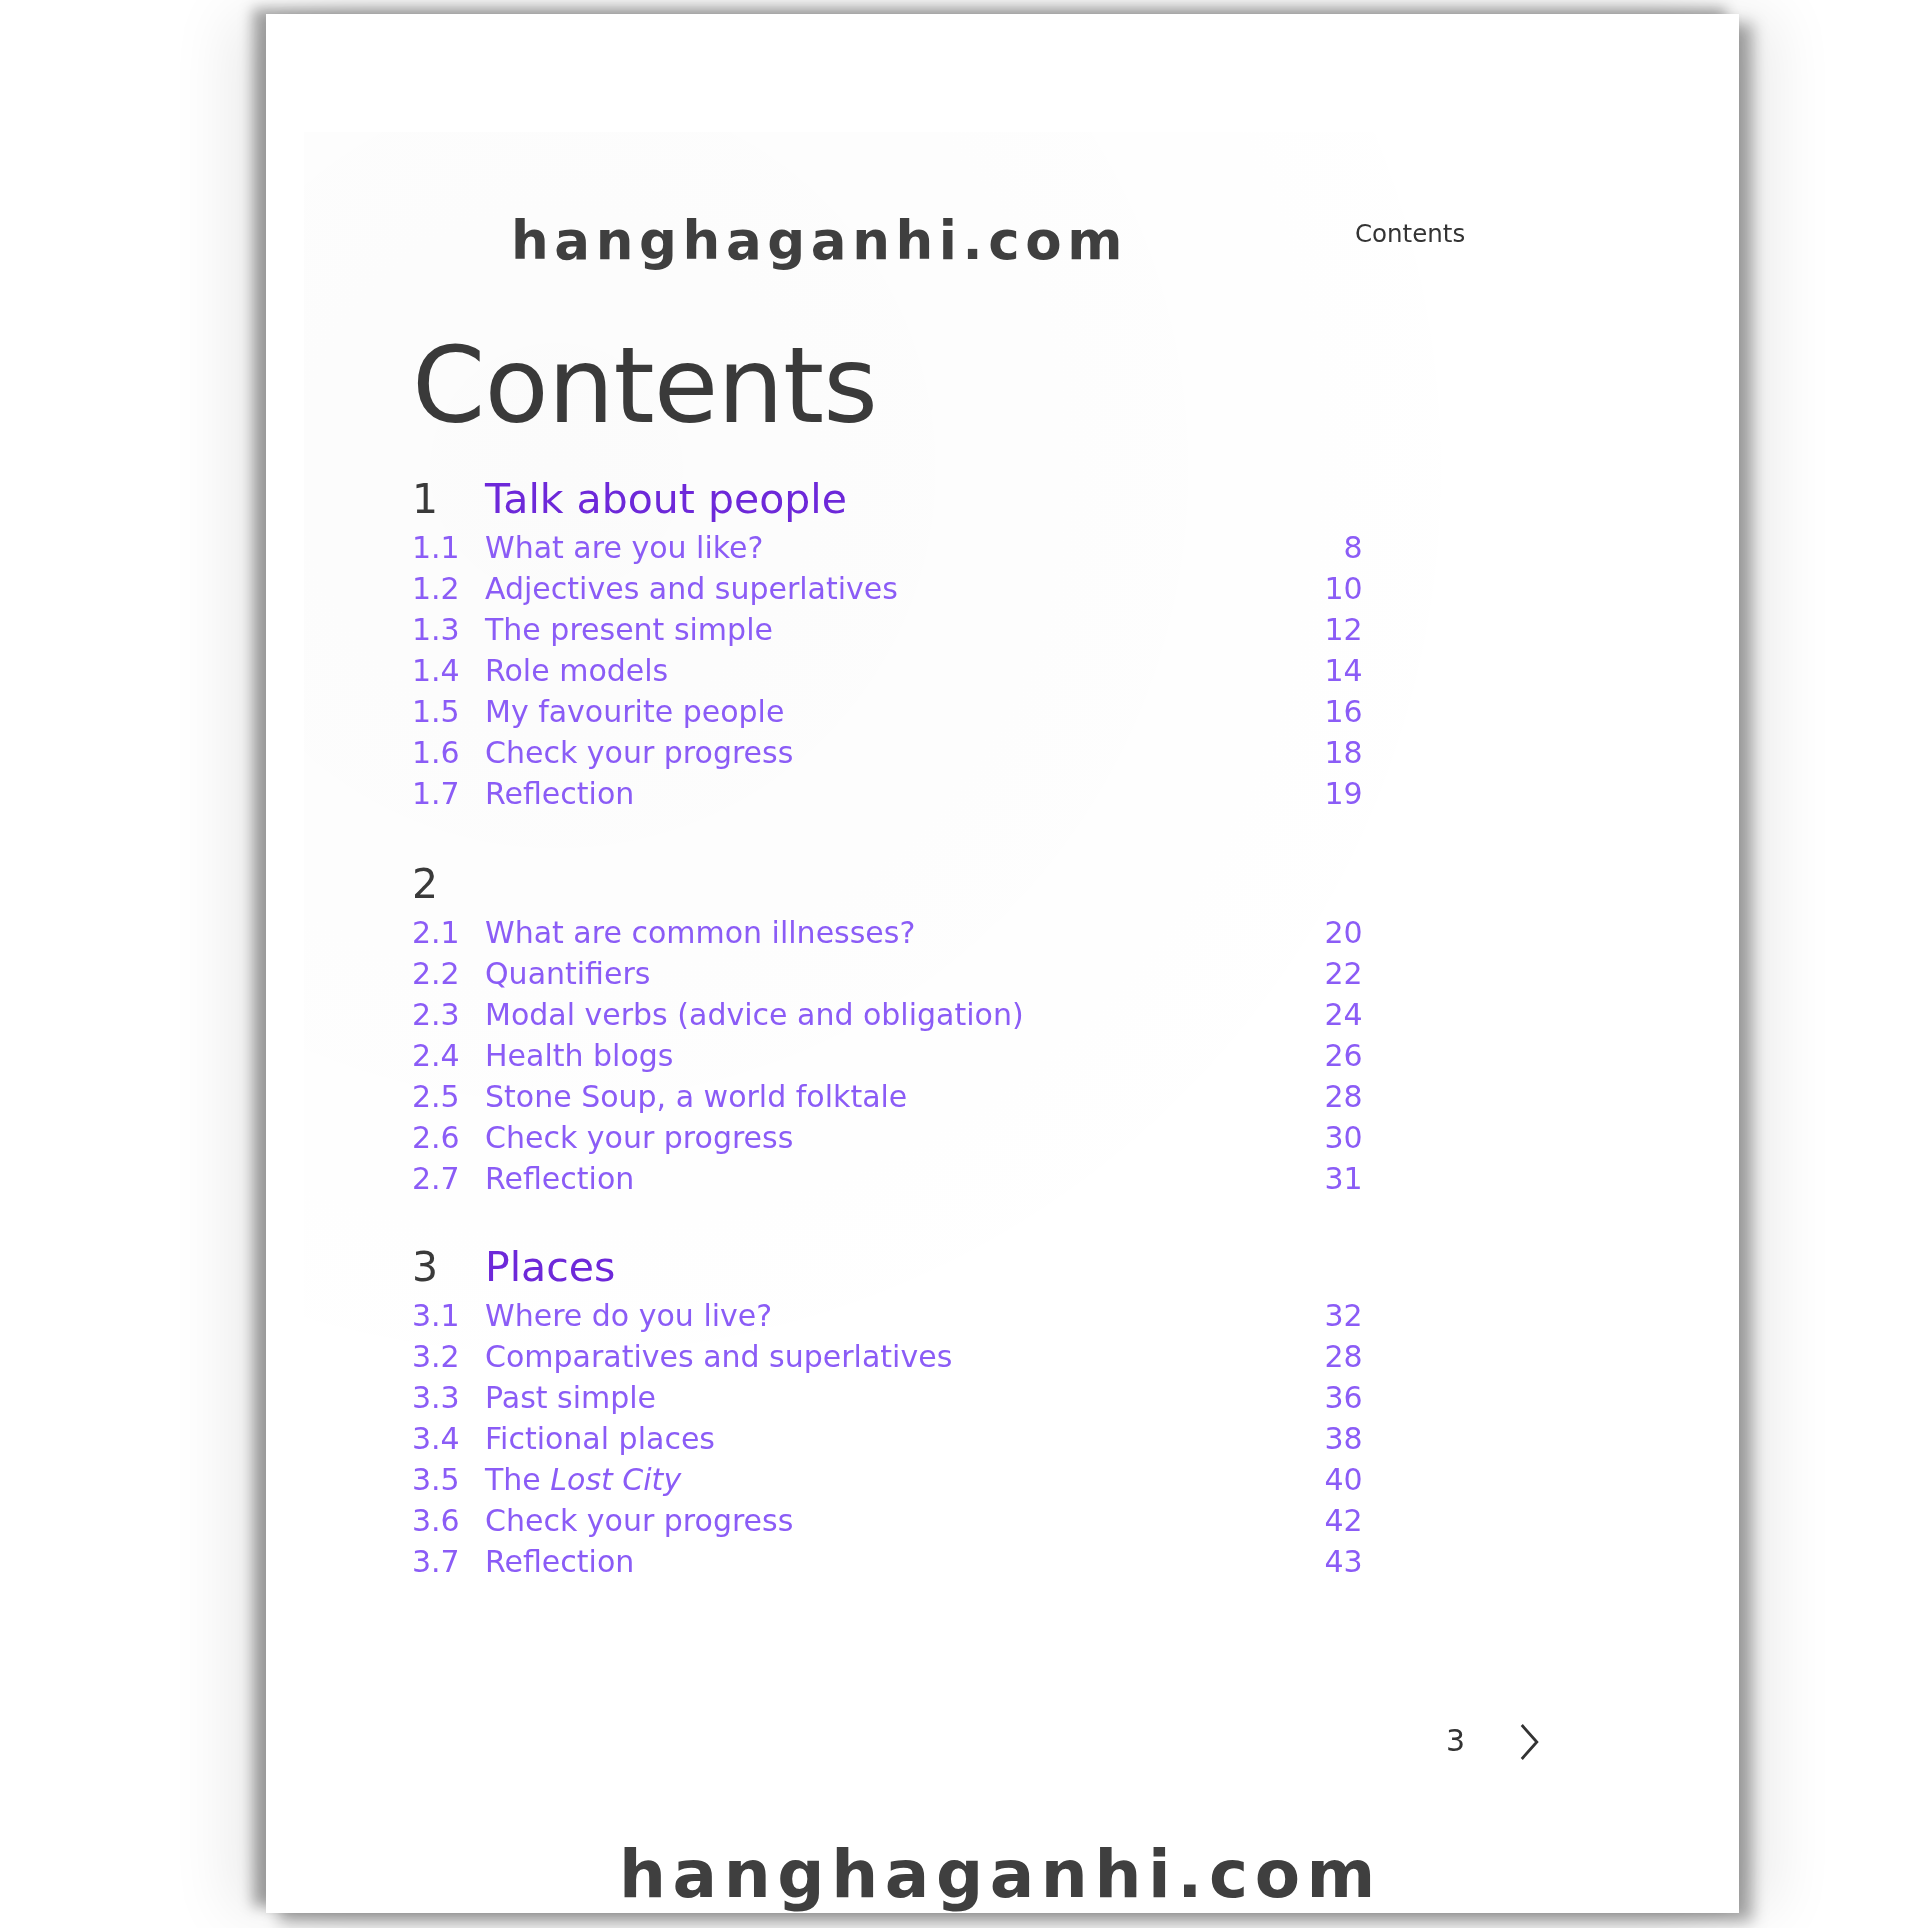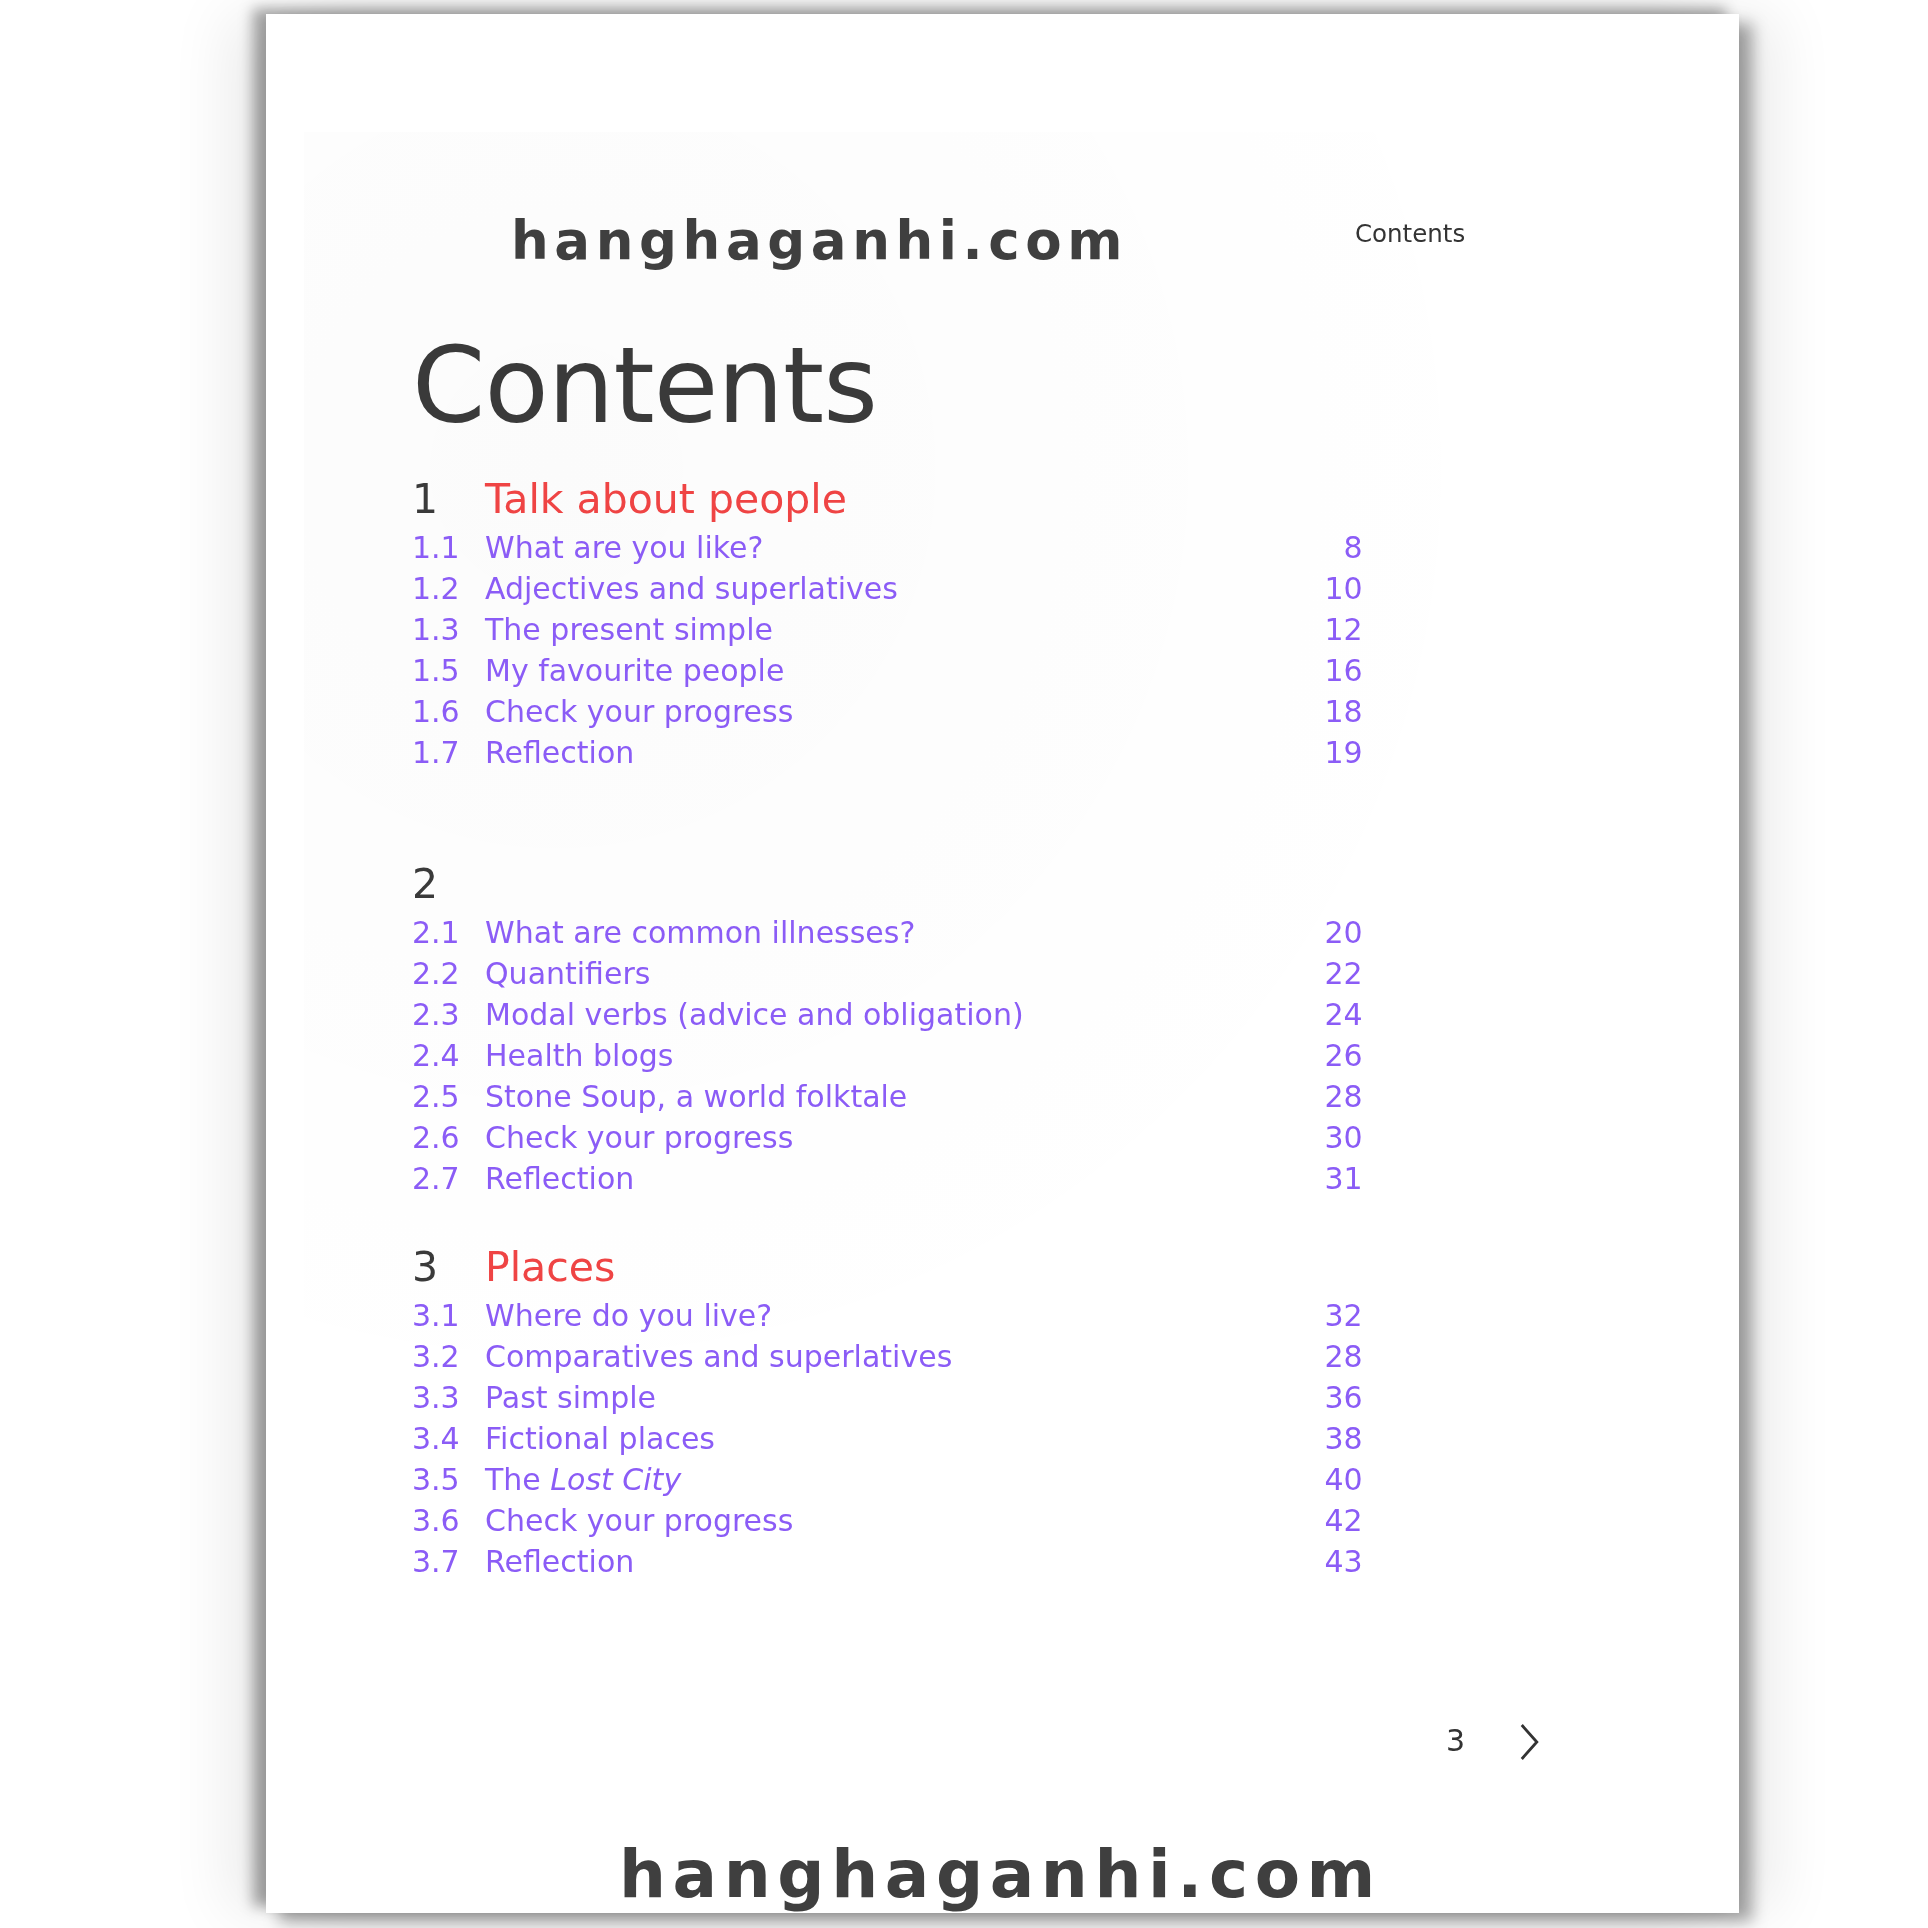--- a/index.html
+++ b/index.html
@@ -10,21 +10,21 @@
         background:radial-gradient(circle at 20% 20%, rgba(0,0,0,0.015), transparent 60%);}
   .abs{position:absolute;white-space:nowrap;}
   .wm{font-family:"DejaVu Sans",sans-serif;font-weight:bold;color:#3f3f3f;letter-spacing:5.6px;}
   .wm-top{left:245px;top:196px;font-size:53px;}
   .wm-bottom{left:353px;top:1822px;font-size:66px;letter-spacing:6.6px;}
   .running-head{left:1089px;top:205px;font-size:24.5px;color:#333;}
   .title{left:146px;top:311px;font-size:105px;color:#3a3a3a;letter-spacing:-0.9px;}
   .sec{position:absolute;left:146px;width:960px;}
   .sec-head{position:relative;height:55px;}
   .sec-num{position:absolute;left:0;top:0;font-size:41px;color:#3a3a3a;}
-  .sec-title{position:absolute;left:73px;top:0;font-size:41px;color:#ef4444;}
+  .sec-title{position:absolute;left:73px;top:0;font-size:41px;color:#6d28d9;}
   .row{position:relative;height:41px;font-size:30px;color:#8b5cf6;}
   .row .num{position:absolute;left:0;top:0;}
   .row .lbl{position:absolute;left:73px;top:0;}
   .row .pg{position:absolute;right:9.4px;top:0;text-align:right;}
   .it{font-style:italic;}
   .page-no{left:1180px;top:1709px;font-size:30px;color:#333;}
   .chev{position:absolute;left:1252px;top:1709px;width:22.6px;height:38px;}
 </style>
 </head>
 <body>
@@ -48,20 +48,25 @@
       </div>
     <div class="row">
         <span class="num">1.2</span>
         <span class="lbl">Adjectives and superlatives</span>
         <span class="pg">10</span>
       </div>
     <div class="row">
         <span class="num">1.3</span>
         <span class="lbl">The present simple</span>
         <span class="pg">12</span>
+      </div>
+    <div class="row">
+        <span class="num">1.4</span>
+        <span class="lbl">Role models</span>
+        <span class="pg">14</span>
       </div>
     <div class="row">
         <span class="num">1.5</span>
         <span class="lbl">My favourite people</span>
         <span class="pg">16</span>
       </div>
     <div class="row">
         <span class="num">1.6</span>
         <span class="lbl">Check your progress</span>
         <span class="pg">18</span>

